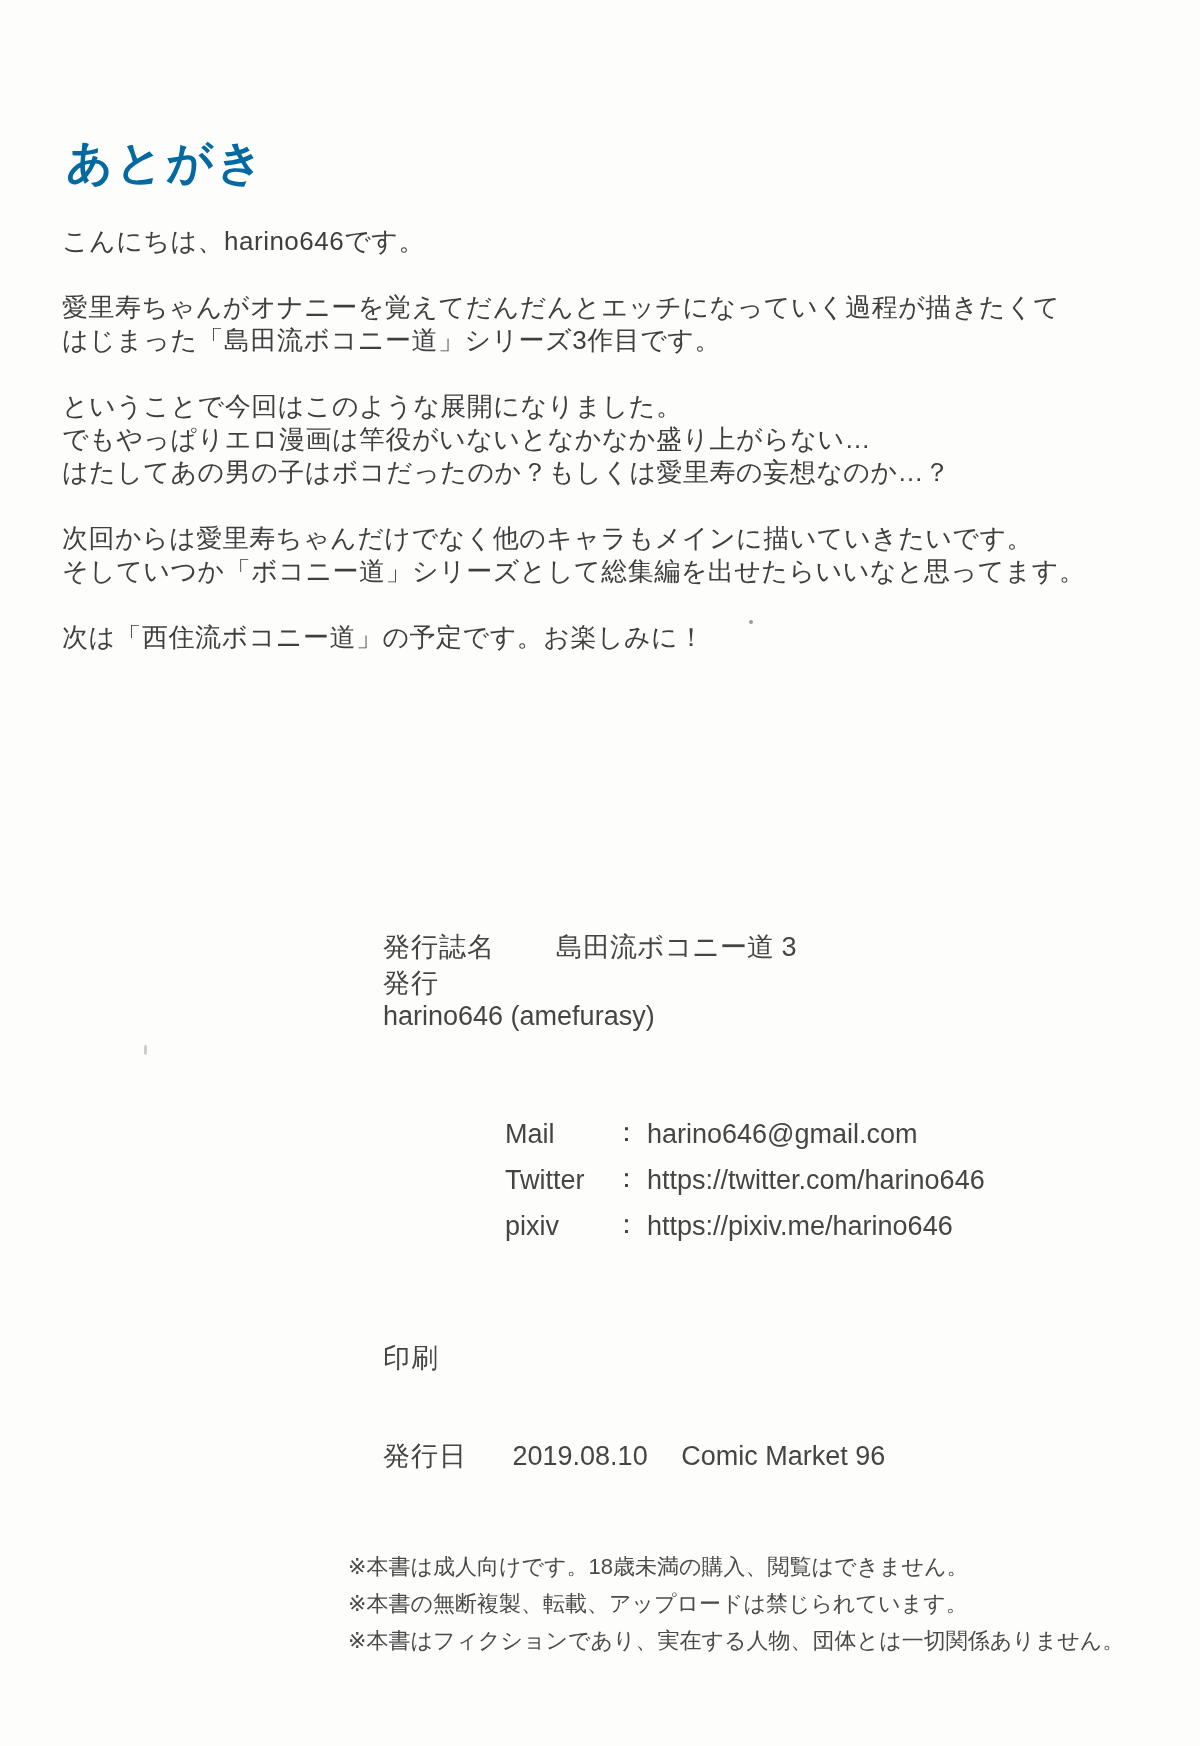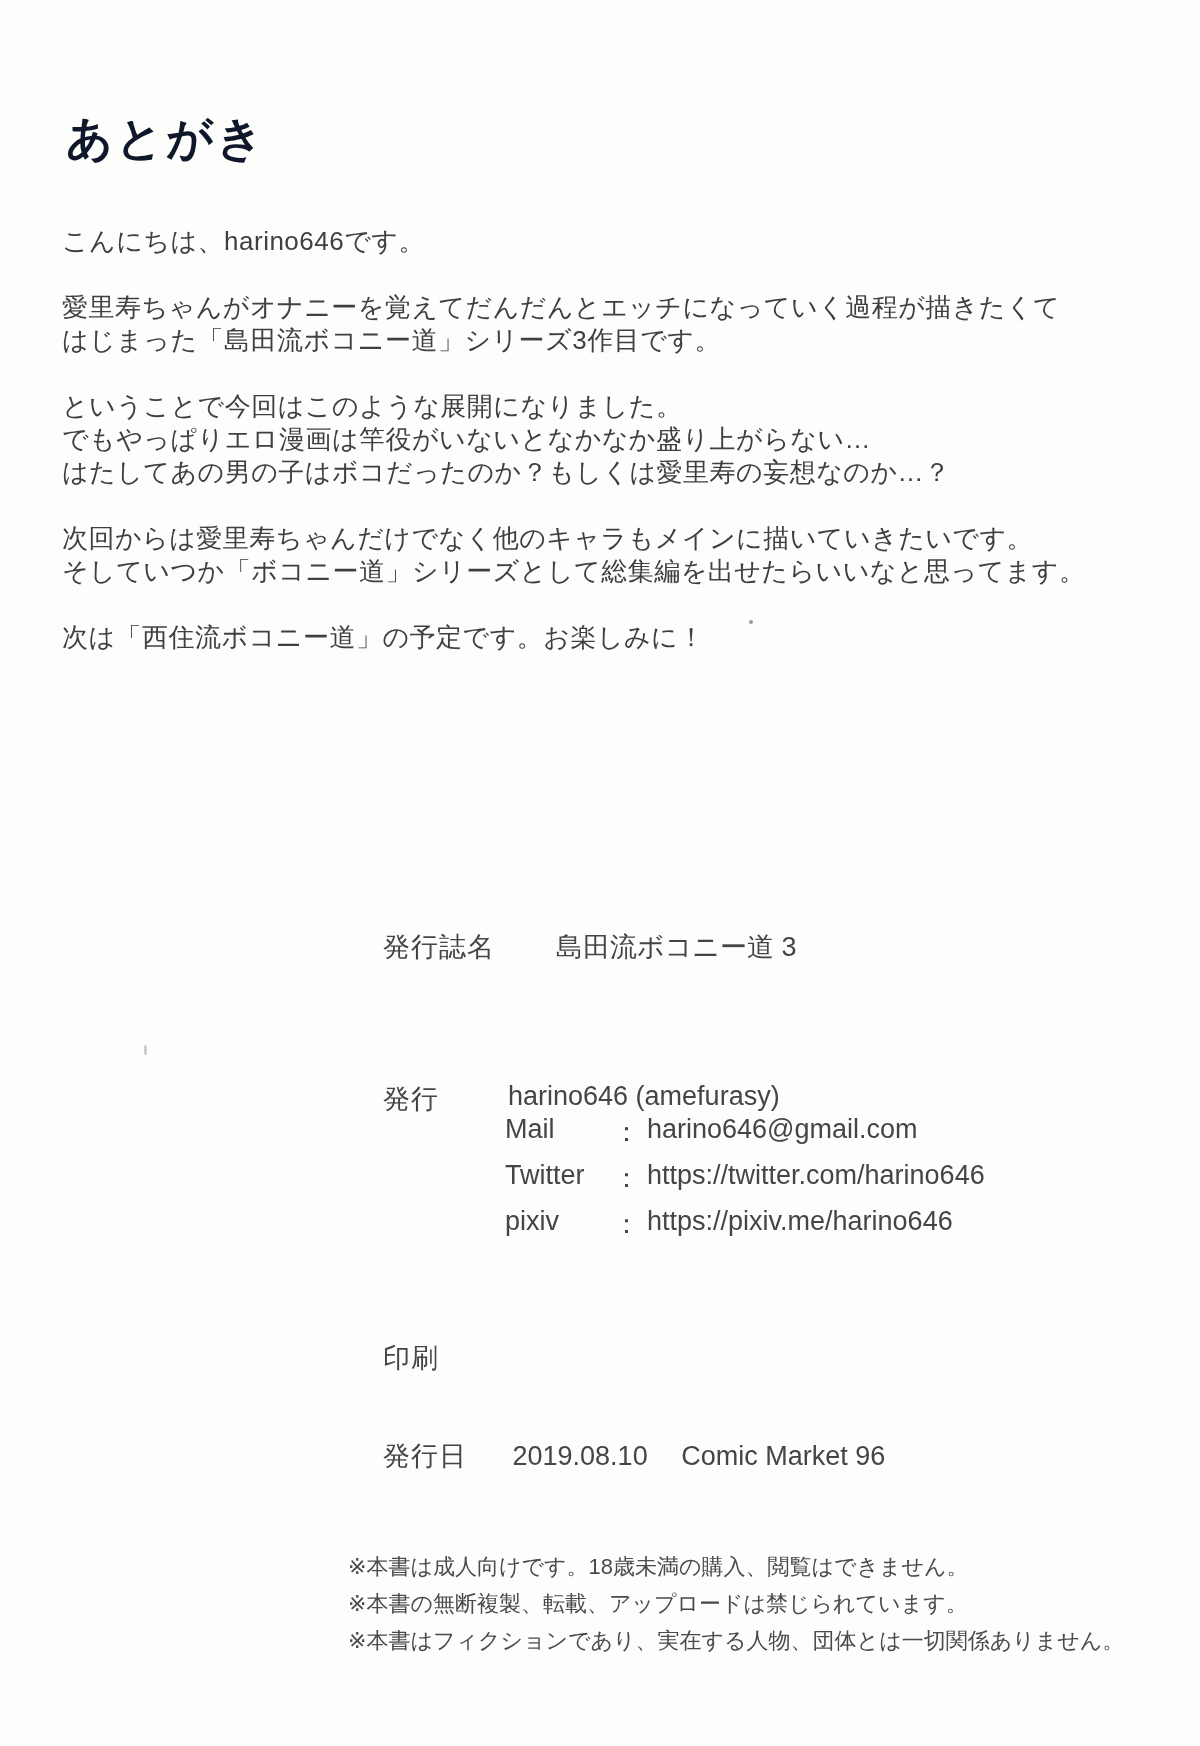--- a/index.html
+++ b/index.html
@@ -11,25 +11,25 @@
     background: #fdfdfc;
     overflow: hidden;
     font-family: "Liberation Sans", "DejaVu Sans", sans-serif;
     color: #404040;
   }
 
   
   .page-title {
     position: absolute;
     left: 66px;
-    top: 108px;
+    top: 132px;
     font-size: 46px;
     font-weight: 900;
     letter-spacing: 3px;
-    color: #0f172a;
+    color: #0369a1;
   }
   .afterword {
     position: absolute;
     left: 62px;
     top: 213px;
     width: 1060px;
     font-size: 26px;
     line-height: 33px;
     color: #3f3f3f;
     letter-spacing: 0.5px;
@@ -41,29 +41,30 @@
   .colophon-row {
     position: absolute;
     left: 383px;
     display: flex;
     font-size: 27px;
     color: #454545;
     white-space: nowrap;
   }
   .colophon-row .label { display: inline-block; width: 125px; letter-spacing: 1px; }
   .row-title  { top: 929px; gap: 48px; }
-  .row-publisher { top: 1081px; }
+  .row-publisher { top: 965px; flex-direction: column; }
 
   .contact-row {
     position: absolute;
     left: 505px;
     display: flex;
     font-size: 27px;
     color: #454545;
     white-space: nowrap;
+    align-items: flex-end;
   }
   .contact-row .clabel { display: inline-block; width: 108px; }
   .contact-row .colon  { display: inline-block; width: 34px; }
   .row-mail    { top: 1114px; }
   .row-twitter { top: 1160px; }
   .row-pixiv   { top: 1206px; }
 
   .print-label {
     position: absolute;
     left: 383px;

